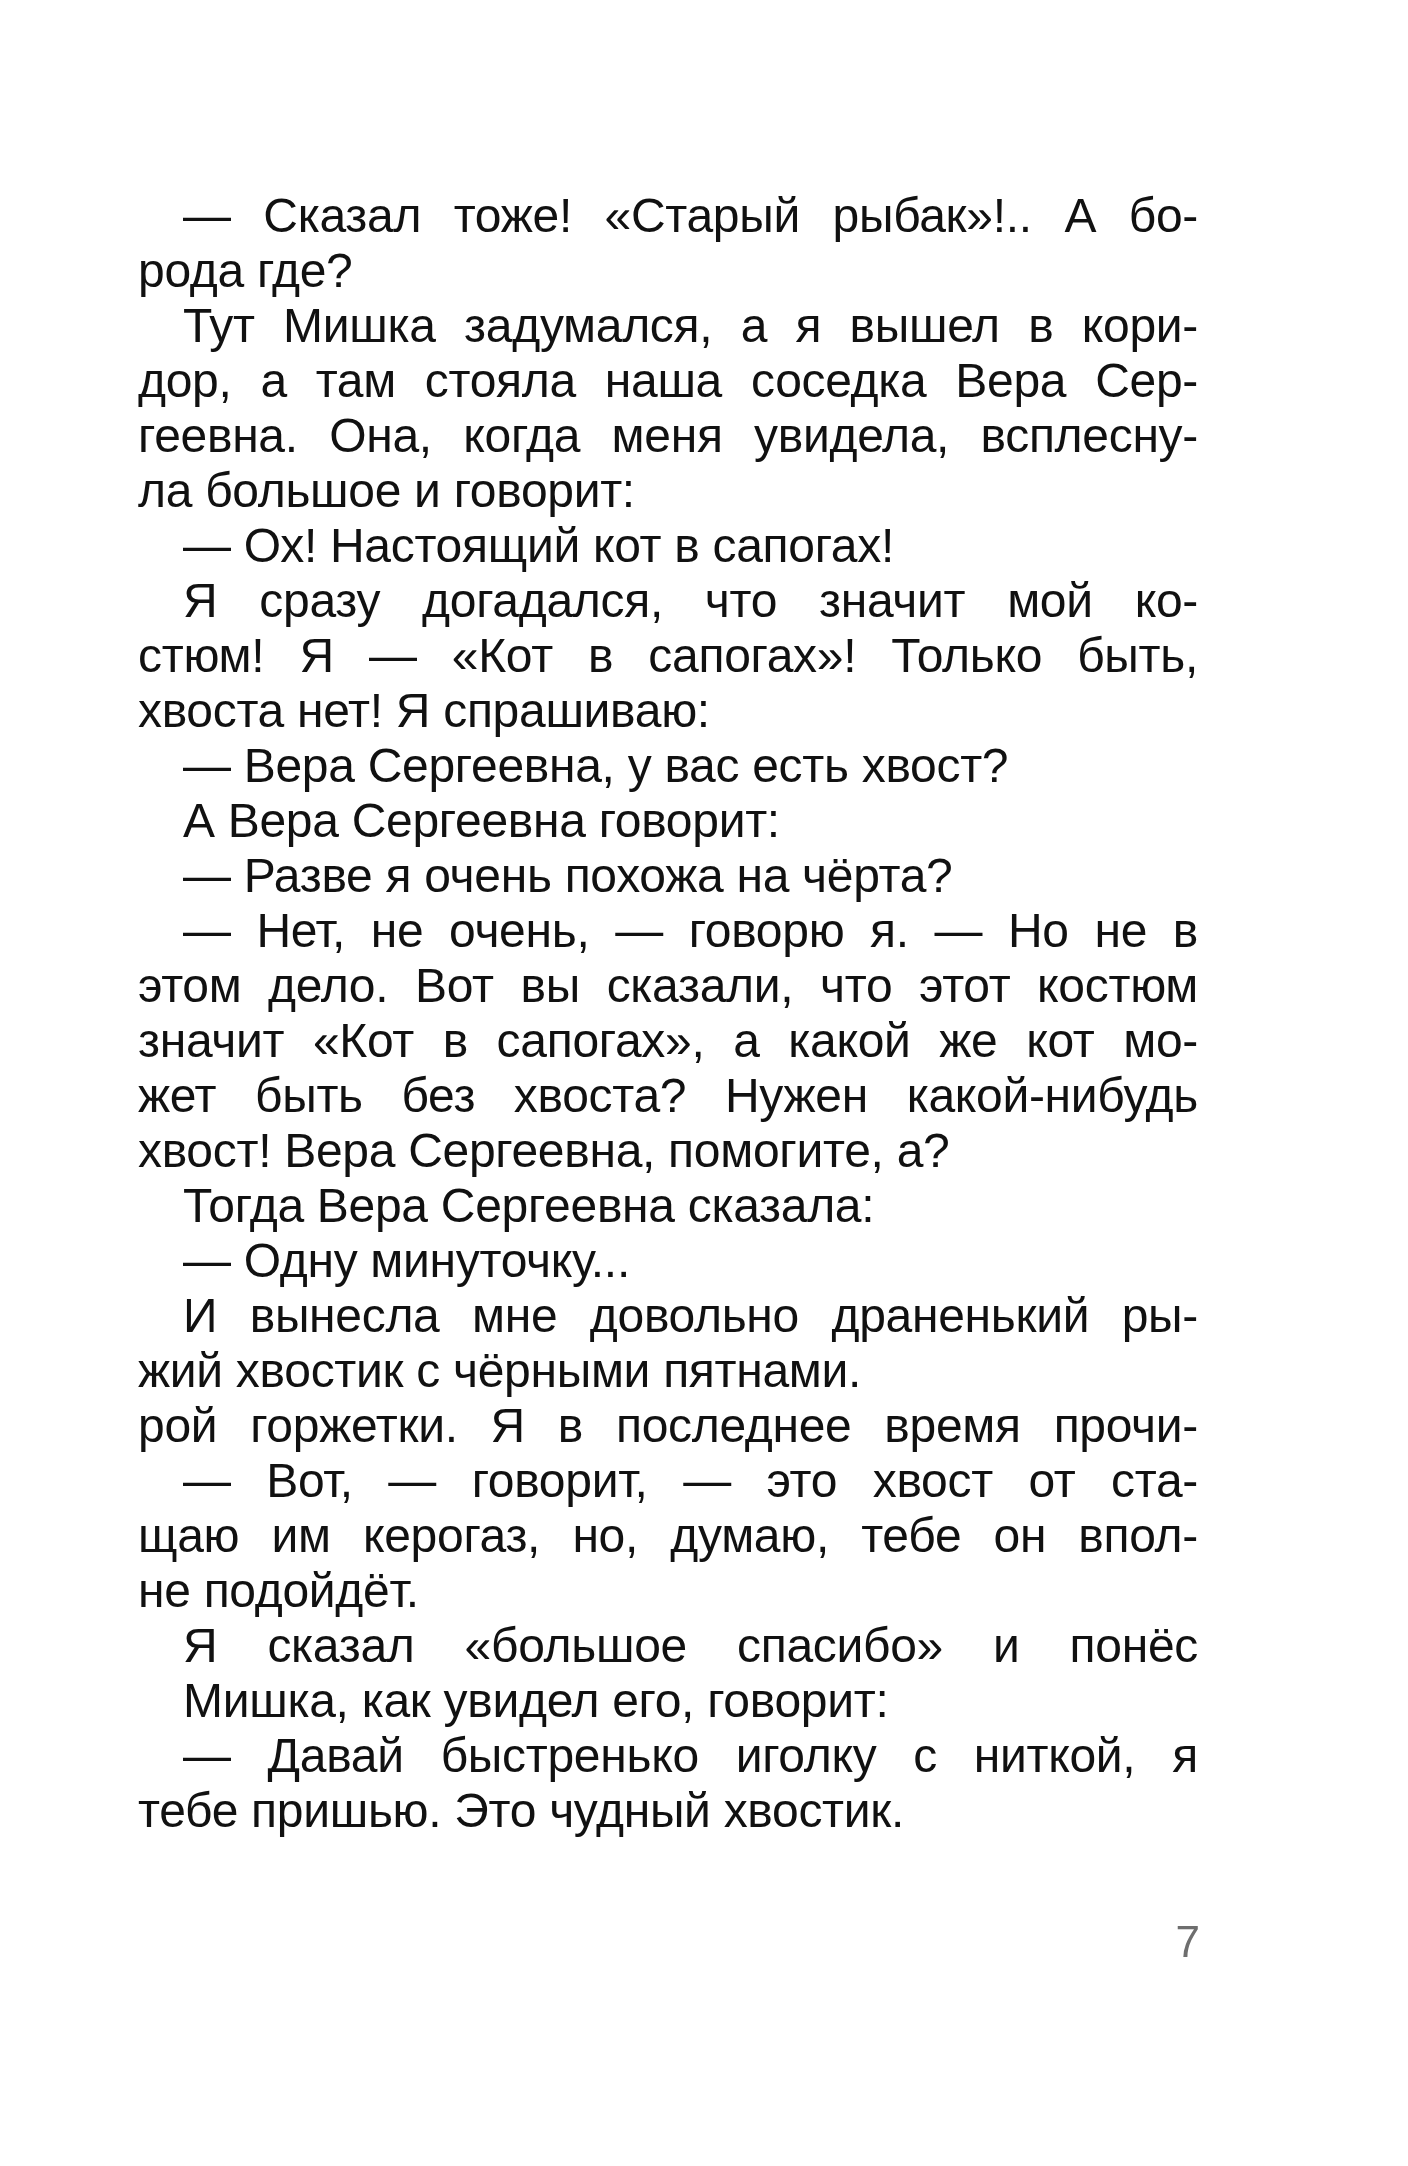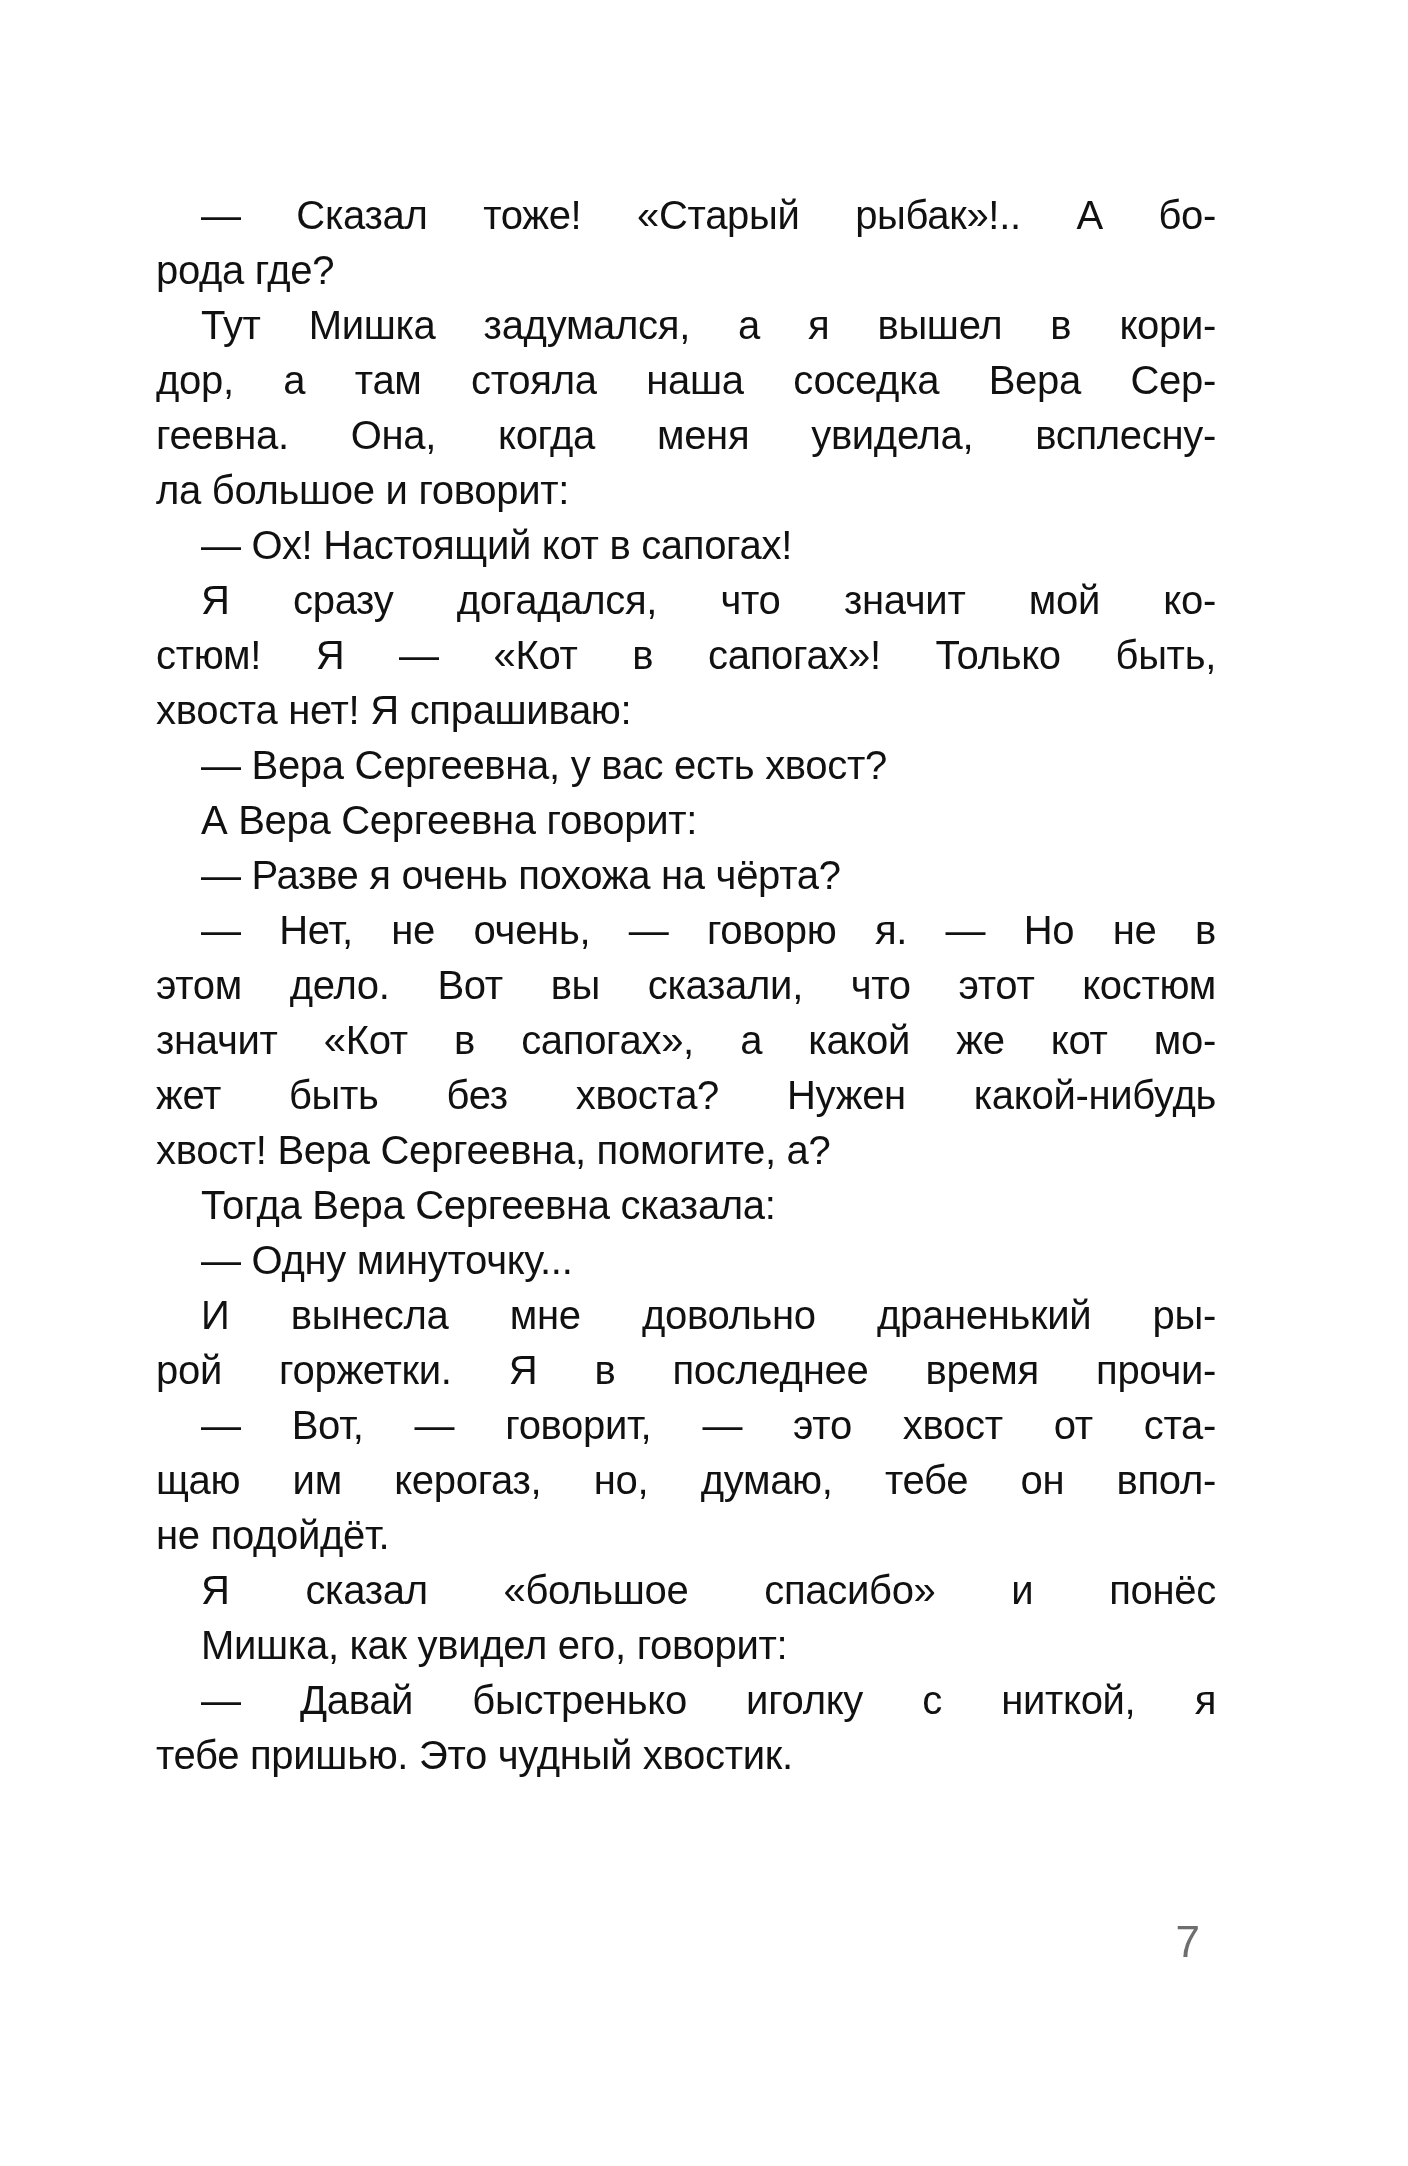--- a/index.html
+++ b/index.html
@@ -10,24 +10,24 @@
   .page {
     position: relative;
     width: 1408px;
     height: 2166px;
     background: var(--bg, #ffffff);
     font-family: "Liberation Sans", "DejaVu Sans", sans-serif;
     overflow: hidden;
   }
   .text-block {
     position: absolute;
-    left: 156px;
+    left: 138px;
     top: 188px;
     width: 1060px;
-    font-size: 40px;
+    font-size: 48px;
     letter-spacing: -0.3px;
     color: var(--text, #111111);
   }
   .line {
     height: 55px;
     line-height: 55px;
     text-align: justify;
     text-align-last: justify;
     white-space: normal;
   }
@@ -68,20 +68,21 @@
       <div class="line first last">А Вера Сергеевна говорит:</div>
       <div class="line first last">— Разве я очень похожа на чёрта?</div>
       <div class="line first">— Нет, не очень, — говорю я. — Но не в</div>
       <div class="line">этом дело. Вот вы сказали, что этот костюм</div>
       <div class="line">значит «Кот в сапогах», а какой же кот мо-</div>
       <div class="line">жет быть без хвоста? Нужен какой-нибудь</div>
       <div class="line last">хвост! Вера Сергеевна, помогите, а?</div>
       <div class="line first last">Тогда Вера Сергеевна сказала:</div>
       <div class="line first last">— Одну минуточку...</div>
       <div class="line first">И вынесла мне довольно драненький ры-</div>
+      <div class="line last">жий хвостик с чёрными пятнами.</div>
       <div class="line">рой горжетки. Я в последнее время прочи-</div>
       <div class="line first">— Вот, — говорит, — это хвост от ста-</div>
       <div class="line">щаю им керогаз, но, думаю, тебе он впол-</div>
       <div class="line last">не подойдёт.</div>
       <div class="line first">Я сказал «большое спасибо» и понёс</div>
       <div class="line first last">Мишка, как увидел его, говорит:</div>
       <div class="line first">— Давай быстренько иголку с ниткой, я</div>
       <div class="line last">тебе пришью. Это чудный хвостик.</div>
     </div>
   <div class="page-number">7</div>

